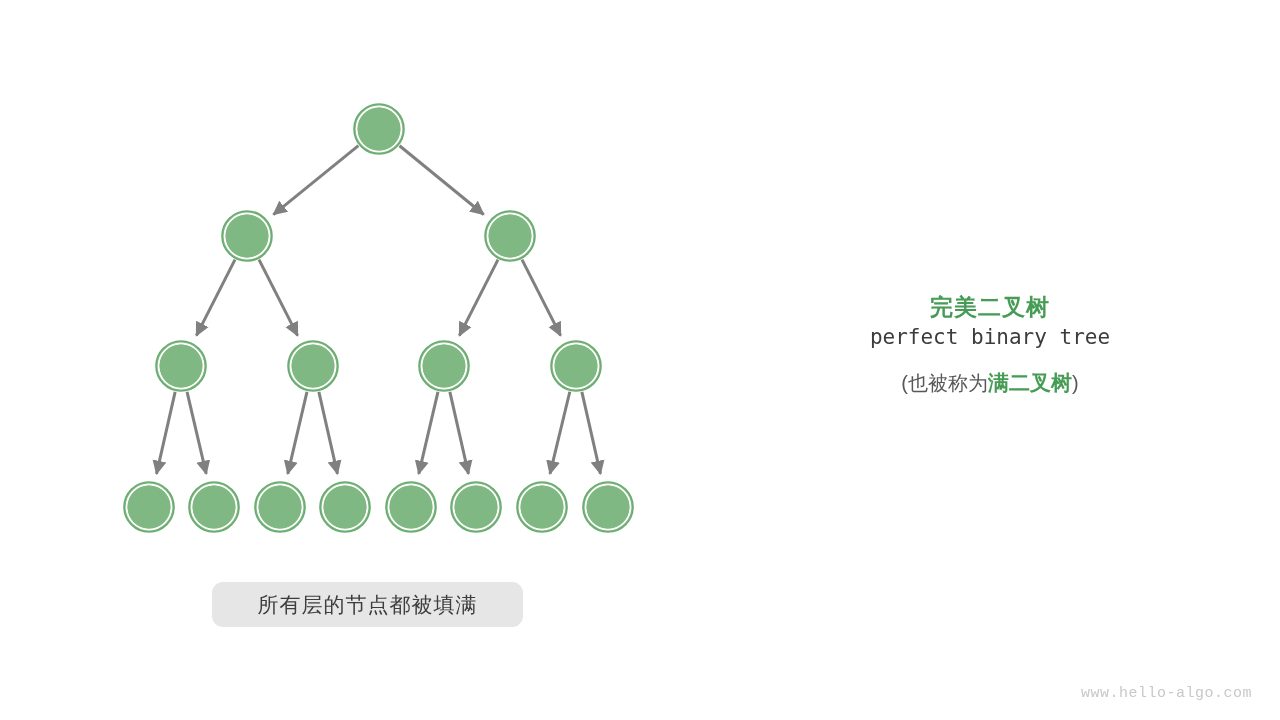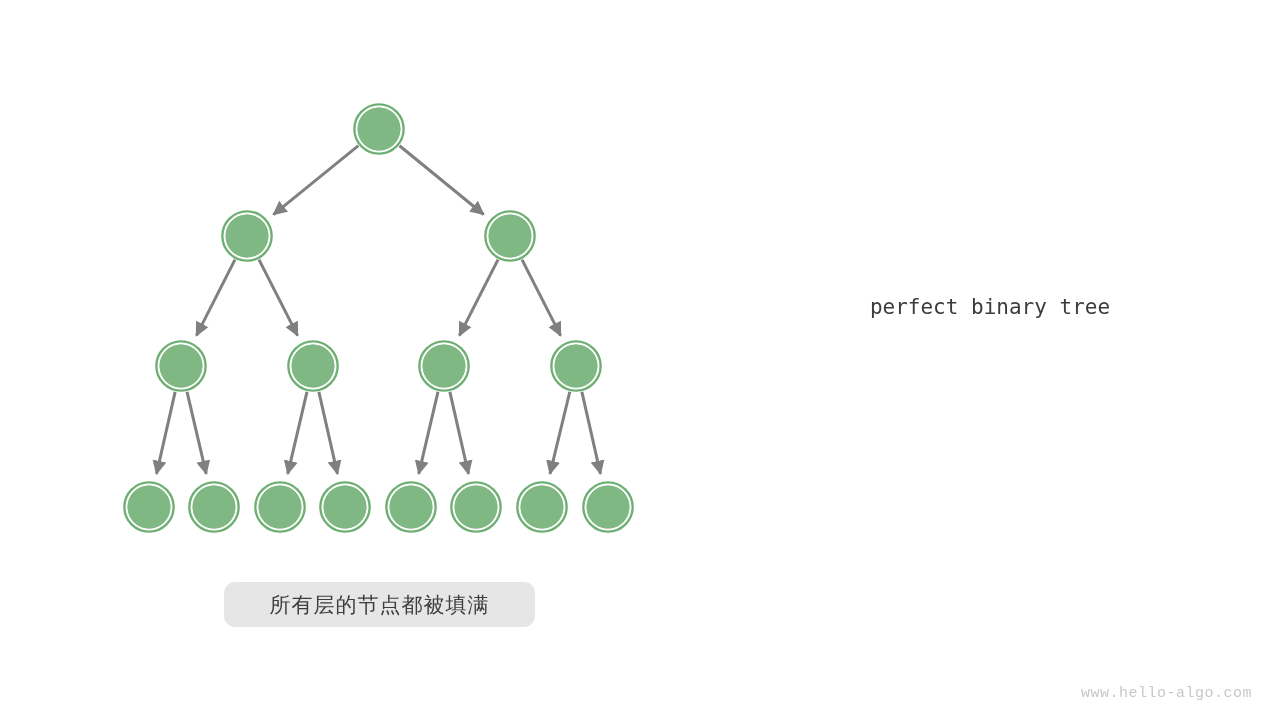--- a/index.html
+++ b/index.html
@@ -55,21 +55,21 @@
   }
   .caption-alt .hl {
     color: #469b55;
     font-weight: bold;
     font-size: 21px;
   }
 
   
   .note-badge {
     position: absolute;
-    left: 224px;
+    left: 212px;
     top: 582px;
     width: 311px;
     height: 45px;
     background: #e6e6e6;
     border-radius: 11px;
     display: flex;
     align-items: center;
     justify-content: center;
   }
   .note-badge-text {
@@ -188,20 +188,22 @@
       </g>
       <g>
         <circle cx="608" cy="507" r="25" fill="#80b883" stroke="#69ad6f" stroke-width="1.6"></circle>
         <circle cx="608" cy="507" r="22.4" fill="none" stroke="#ffffff" stroke-width="2"></circle>
         <circle cx="608" cy="507" r="21.4" fill="#80b883"></circle>
       </g>
     </g>
 </svg>
 
 <div class="caption-block">
+  <div class="caption-title">完美二叉树</div>
   <div class="caption-en">perfect binary tree</div>
+  <div class="caption-alt"><span>(也被称为</span><span class="hl">满二叉树</span><span>)</span></div>
 </div>
 
 <div class="note-badge">
   <span class="note-badge-text">所有层的节点都被填满</span>
 </div>
 
 <div class="watermark">www.hello-algo.com</div>
 
 </body></html>

